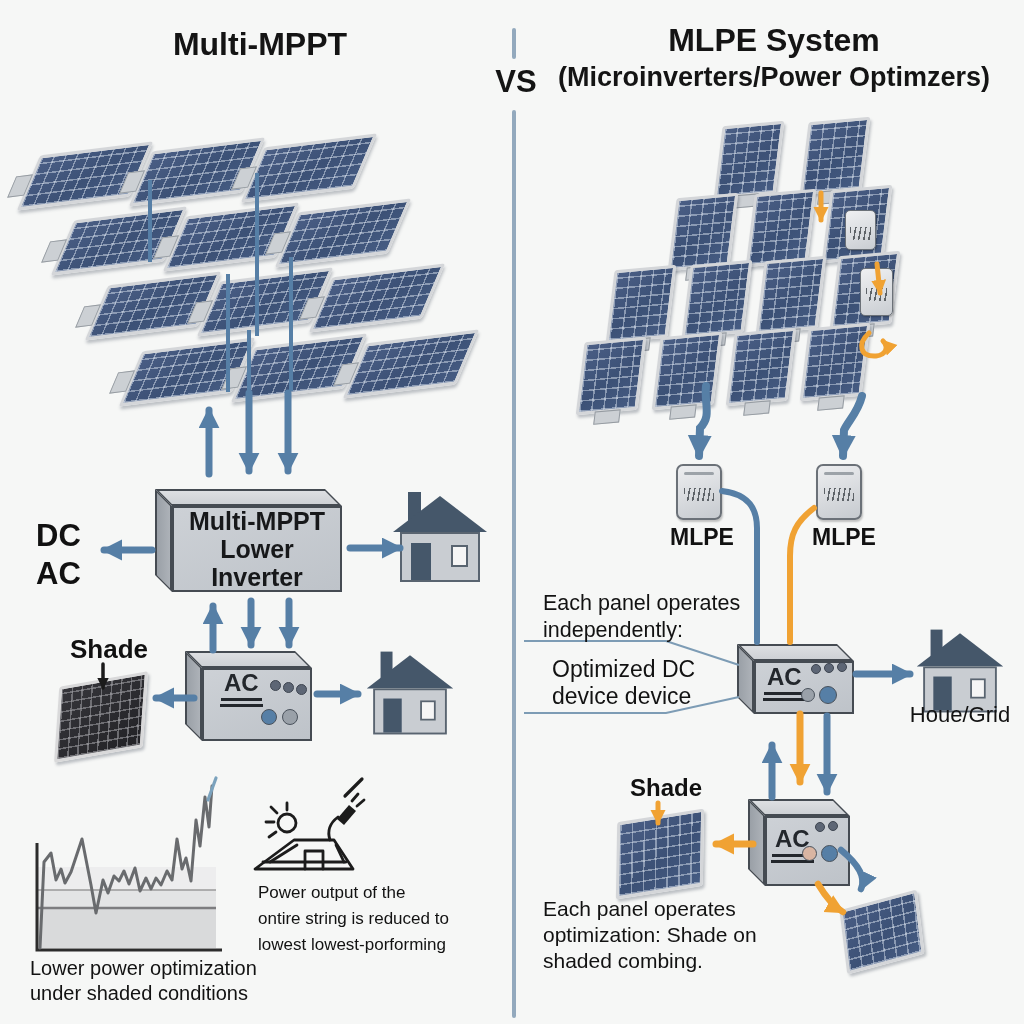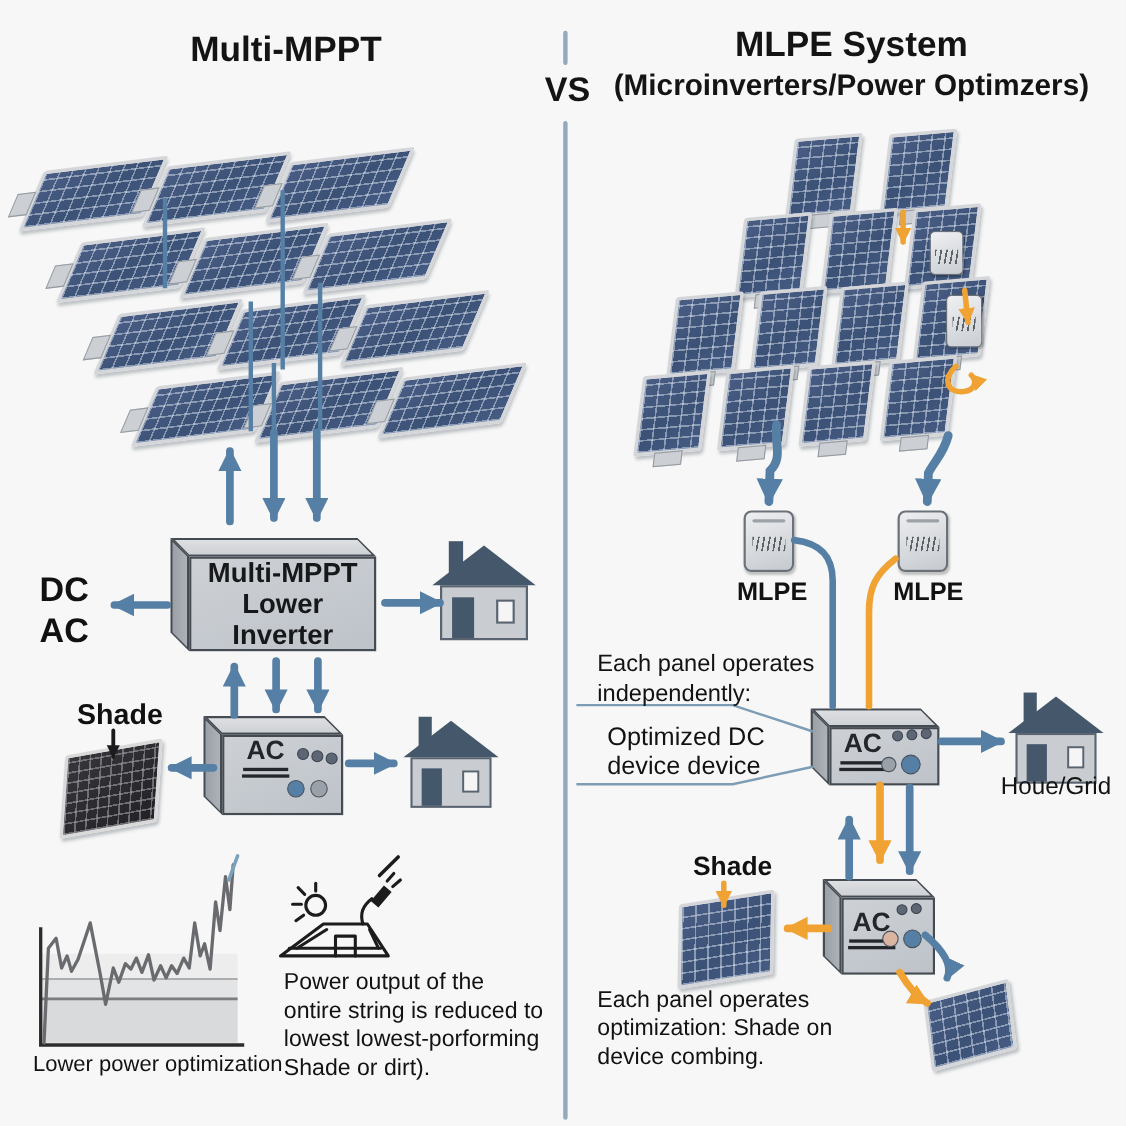--- a/index.html
+++ b/index.html
@@ -281,27 +281,27 @@
     <span style="display:block;font-size:27px">(Microinverters/Power Optimzers)</span>
   </div>
 
   <div class="lbl txt-layer" style="left:36px;top:518px;font-size:31px">DC</div>
   <div class="lbl txt-layer" style="left:36px;top:556px;font-size:31px">AC</div>
 
   <div class="lbl txt-layer" style="left:70px;top:634px;font-size:26px">Shade</div>
 
   <div class="note txt-layer" style="left:30px;top:956px;font-size:20px;line-height:25px">
     <span>Lower power optimization</span>
-  </div>
-
-  <div class="note txt-layer" style="left:258px;top:880px;font-size:21px;line-height:26px">
+    <span>under shaded conditions</span>
+  </div>
+
+  <div class="note txt-layer" style="left:258px;top:880px;font-size:17px;line-height:26px">
     <span>Power output of the</span>
     <span>ontire string is reduced to</span>
     <span>lowest lowest-porforming</span>
-    <span>Shade or dirt).</span>
   </div>
 
   <div class="note txt-layer" style="left:670px;top:524px;width:60px;font-size:23px;font-weight:600;text-align:center">MLPE</div>
   <div class="note txt-layer" style="left:812px;top:524px;width:60px;font-size:23px;font-weight:600;text-align:center">MLPE</div>
 
   <div class="note txt-layer" style="left:543px;top:590px;font-size:21.5px;line-height:27px">
     <span>Each panel operates</span>
     <span>independently:</span>
   </div>
   <div class="note txt-layer" style="left:552px;top:656px;font-size:23px;line-height:27px">
@@ -309,16 +309,16 @@
     <span>device device</span>
   </div>
 
   <div class="note txt-layer" style="left:900px;top:702px;width:120px;font-size:22px;text-align:center">Houe/Grid</div>
 
   <div class="lbl txt-layer" style="left:630px;top:774px;font-size:24px">Shade</div>
 
   <div class="note txt-layer" style="left:543px;top:896px;font-size:21px;line-height:26px">
     <span>Each panel operates</span>
     <span>optimization: Shade on</span>
-    <span>device combing.</span>
+    <span>shaded combing.</span>
   </div>
 
 </div>
 
 </body></html>

